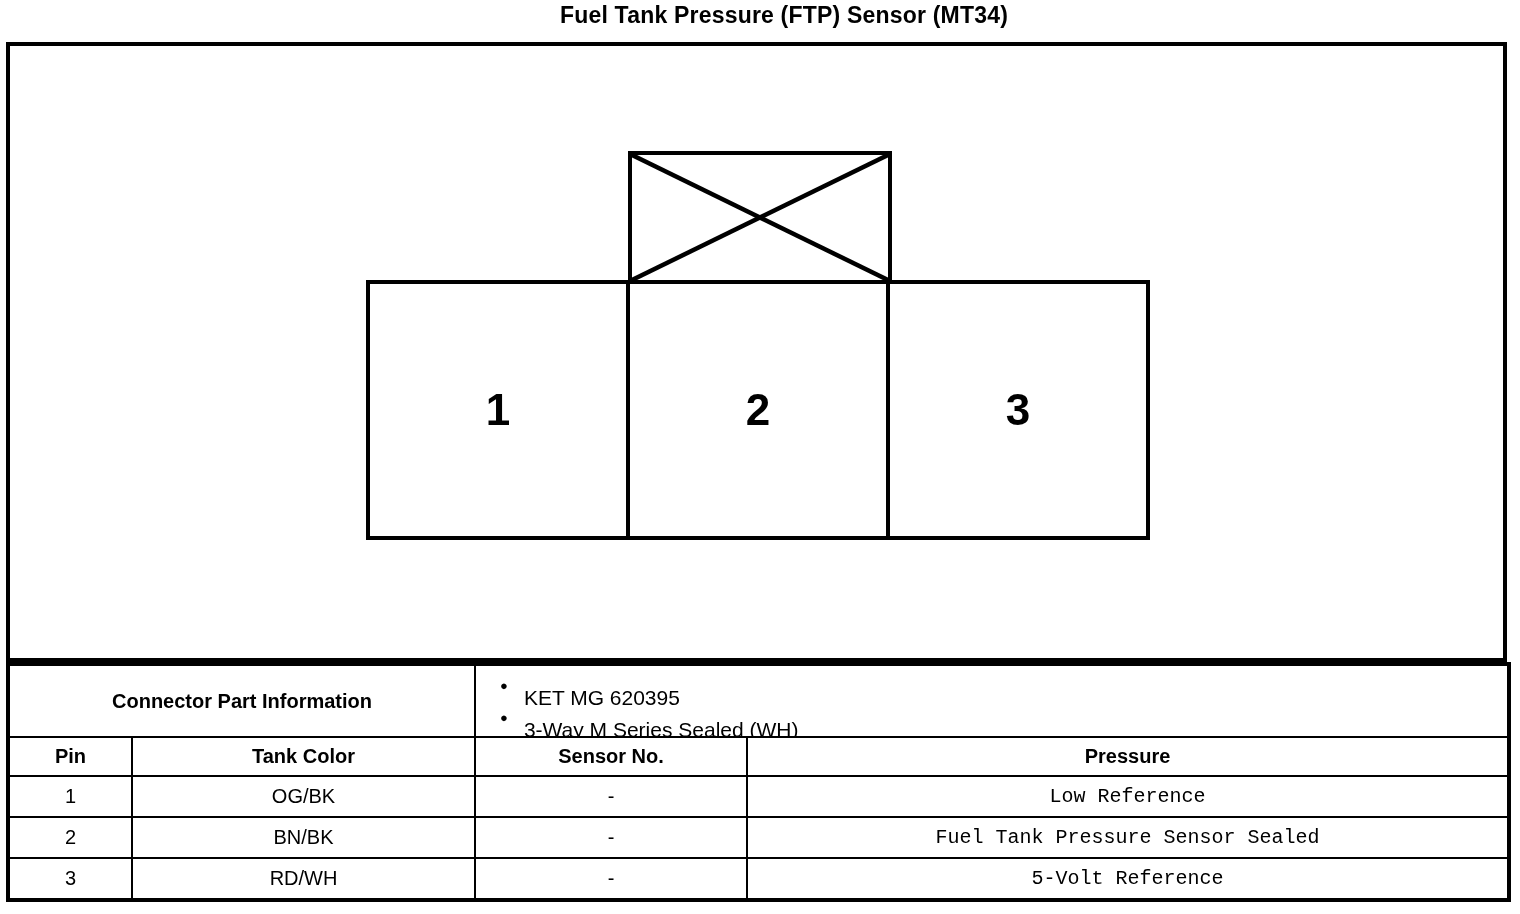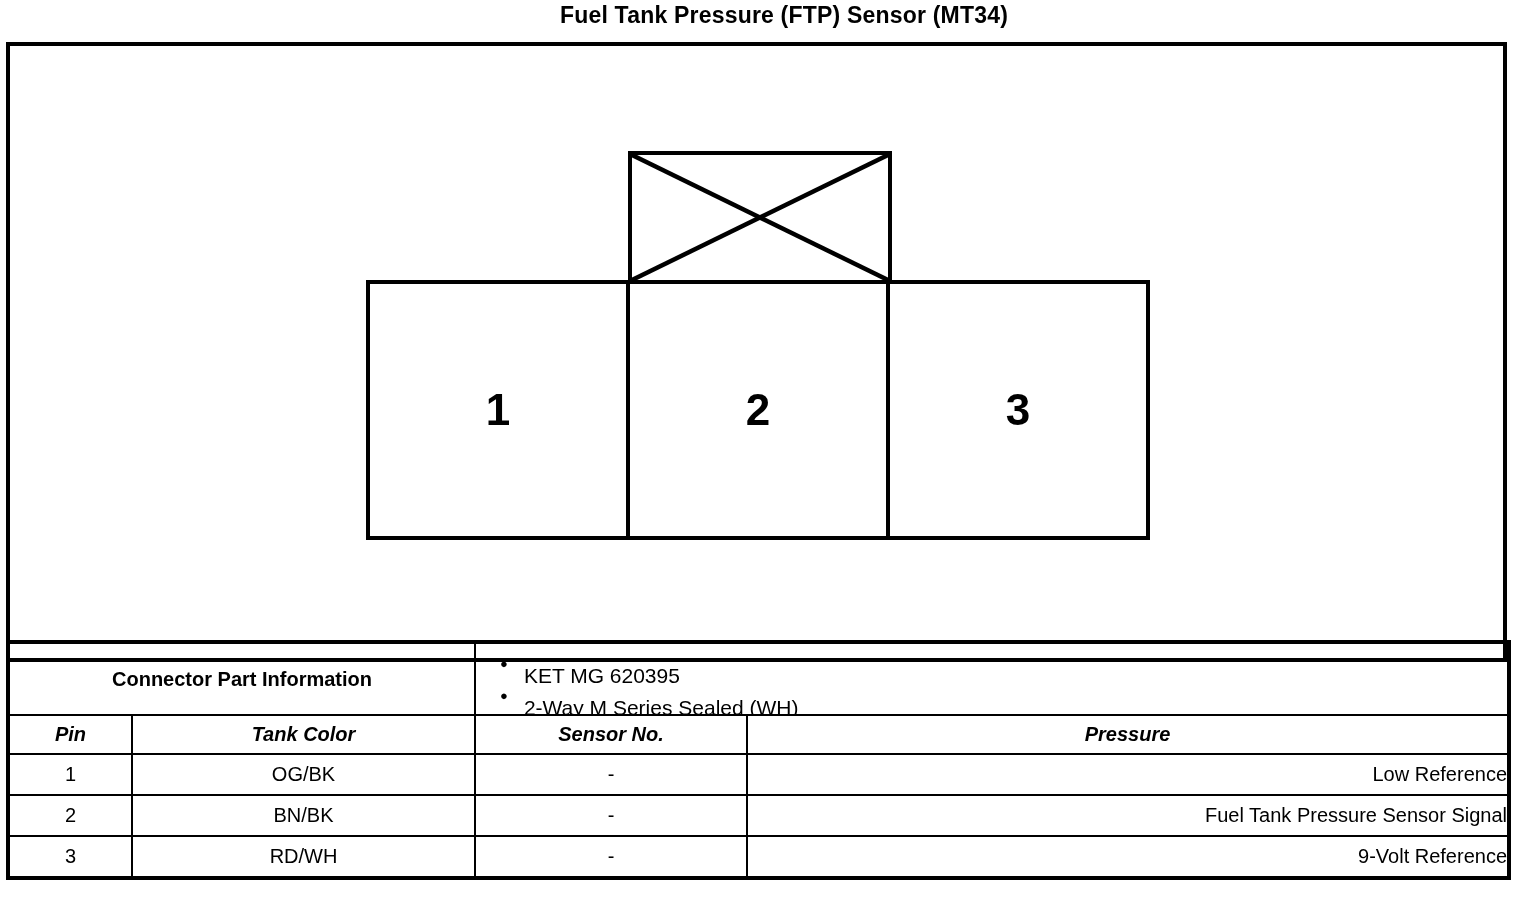--- a/index.html
+++ b/index.html
@@ -70,61 +70,62 @@
     justify-content: center;
     font-size: 44px;
     font-weight: bold;
   }
   .pin-cell + .pin-cell { border-left: 4px solid #000; }
 
   
   .info-table-wrap {
     position: absolute;
     left: 6px;
-    top: 640px;
+    top: 662px;
     width: 1323px;
   }
   table.info {
     border-collapse: collapse;
     table-layout: fixed;
     width: 1501px;
     border: 4px solid #000;
     font-size: 20px;
   }
   table.info td {
     border: 2px solid #000;
     padding: 0;
     overflow: hidden;
     white-space: nowrap;
   }
   tr.cpi-row td { height: 70px; }
-  tr.head-row td { height: 37px; font-style: italic; }
+  tr.head-row td { height: 37px; }
   tr.data-row td { height: 39px; }
 
   .cell-center { text-align: center; vertical-align: middle; }
   .bold { font-weight: bold; }
 
   .bullets-cell { vertical-align: middle; }
   .bullet-line {
     display: flex;
     align-items: center;
     padding-left: 24px;
     height: 32px;
   }
   .bullet-dot {
     font-size: 13px;
     line-height: 1;
     margin-right: 16px;
   }
   .bullet-text { font-size: 21px; margin-top: 25px; }
 
   .func-cell {
-    text-align: right;
+    text-align: center;
     vertical-align: middle;
     padding-left: 5px;
+    font-family: Liberation Mono, monospace;
   }
 </style>
 </head>
 <body>
 
 <div class="page-title">Fuel Tank Pressure (FTP) Sensor (MT34)</div>
 
 <div class="frame">
 
   <div class="xbox" style="left:618px; top:105px;">
@@ -160,21 +161,21 @@
     <tbody>
         <tr class="cpi-row">
       <td colspan="2" class="cell-center bold">Connector Part Information</td>
       <td colspan="2" class="bullets-cell">
         <div class="bullet-line">
           <span class="bullet-dot">●</span>
           <span class="bullet-text">KET MG 620395</span>
         </div>
         <div class="bullet-line">
           <span class="bullet-dot">●</span>
-          <span class="bullet-text">2-Way M Series Sealed (WH)</span>
+          <span class="bullet-text">3-Way M Series Sealed (WH)</span>
         </div>
       </td>
     </tr>
 
     <tr class="head-row">
       <td class="cell-center bold">Pin</td>
       <td class="cell-center bold">Tank Color</td>
       <td class="cell-center bold">Sensor No.</td>
       <td class="cell-center bold">Pressure</td>
     </tr>
@@ -183,24 +184,24 @@
       <td class="cell-center">1</td>
       <td class="cell-center">OG/BK</td>
       <td class="cell-center">-</td>
       <td class="func-cell">Low Reference</td>
     </tr>
 
     <tr class="data-row">
       <td class="cell-center">2</td>
       <td class="cell-center">BN/BK</td>
       <td class="cell-center">-</td>
-      <td class="func-cell">Fuel Tank Pressure Sensor Signal</td>
+      <td class="func-cell">Fuel Tank Pressure Sensor Sealed</td>
     </tr>
 
     <tr class="data-row">
       <td class="cell-center">3</td>
       <td class="cell-center">RD/WH</td>
       <td class="cell-center">-</td>
-      <td class="func-cell">9-Volt Reference</td>
+      <td class="func-cell">5-Volt Reference</td>
     </tr>
   </tbody>
     </table>
 </div>
 
 </body></html>

